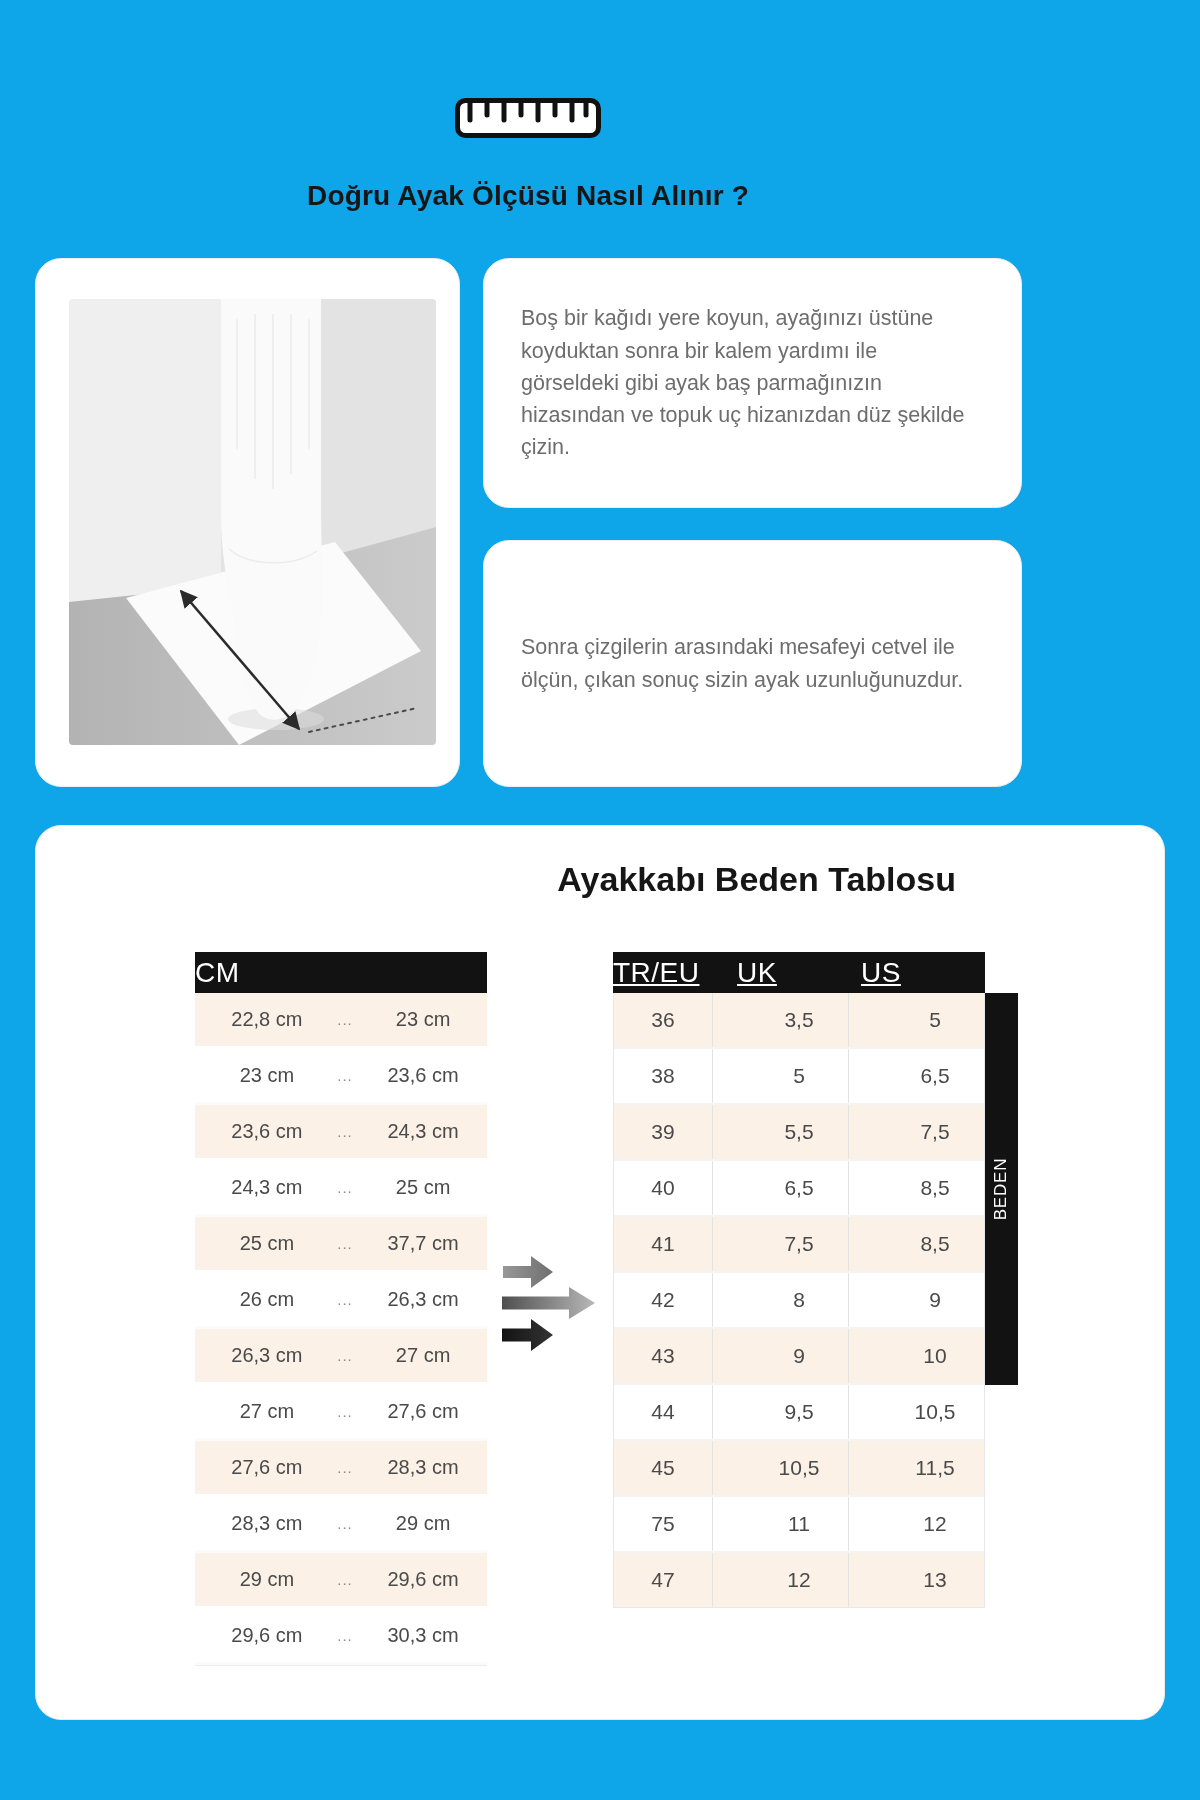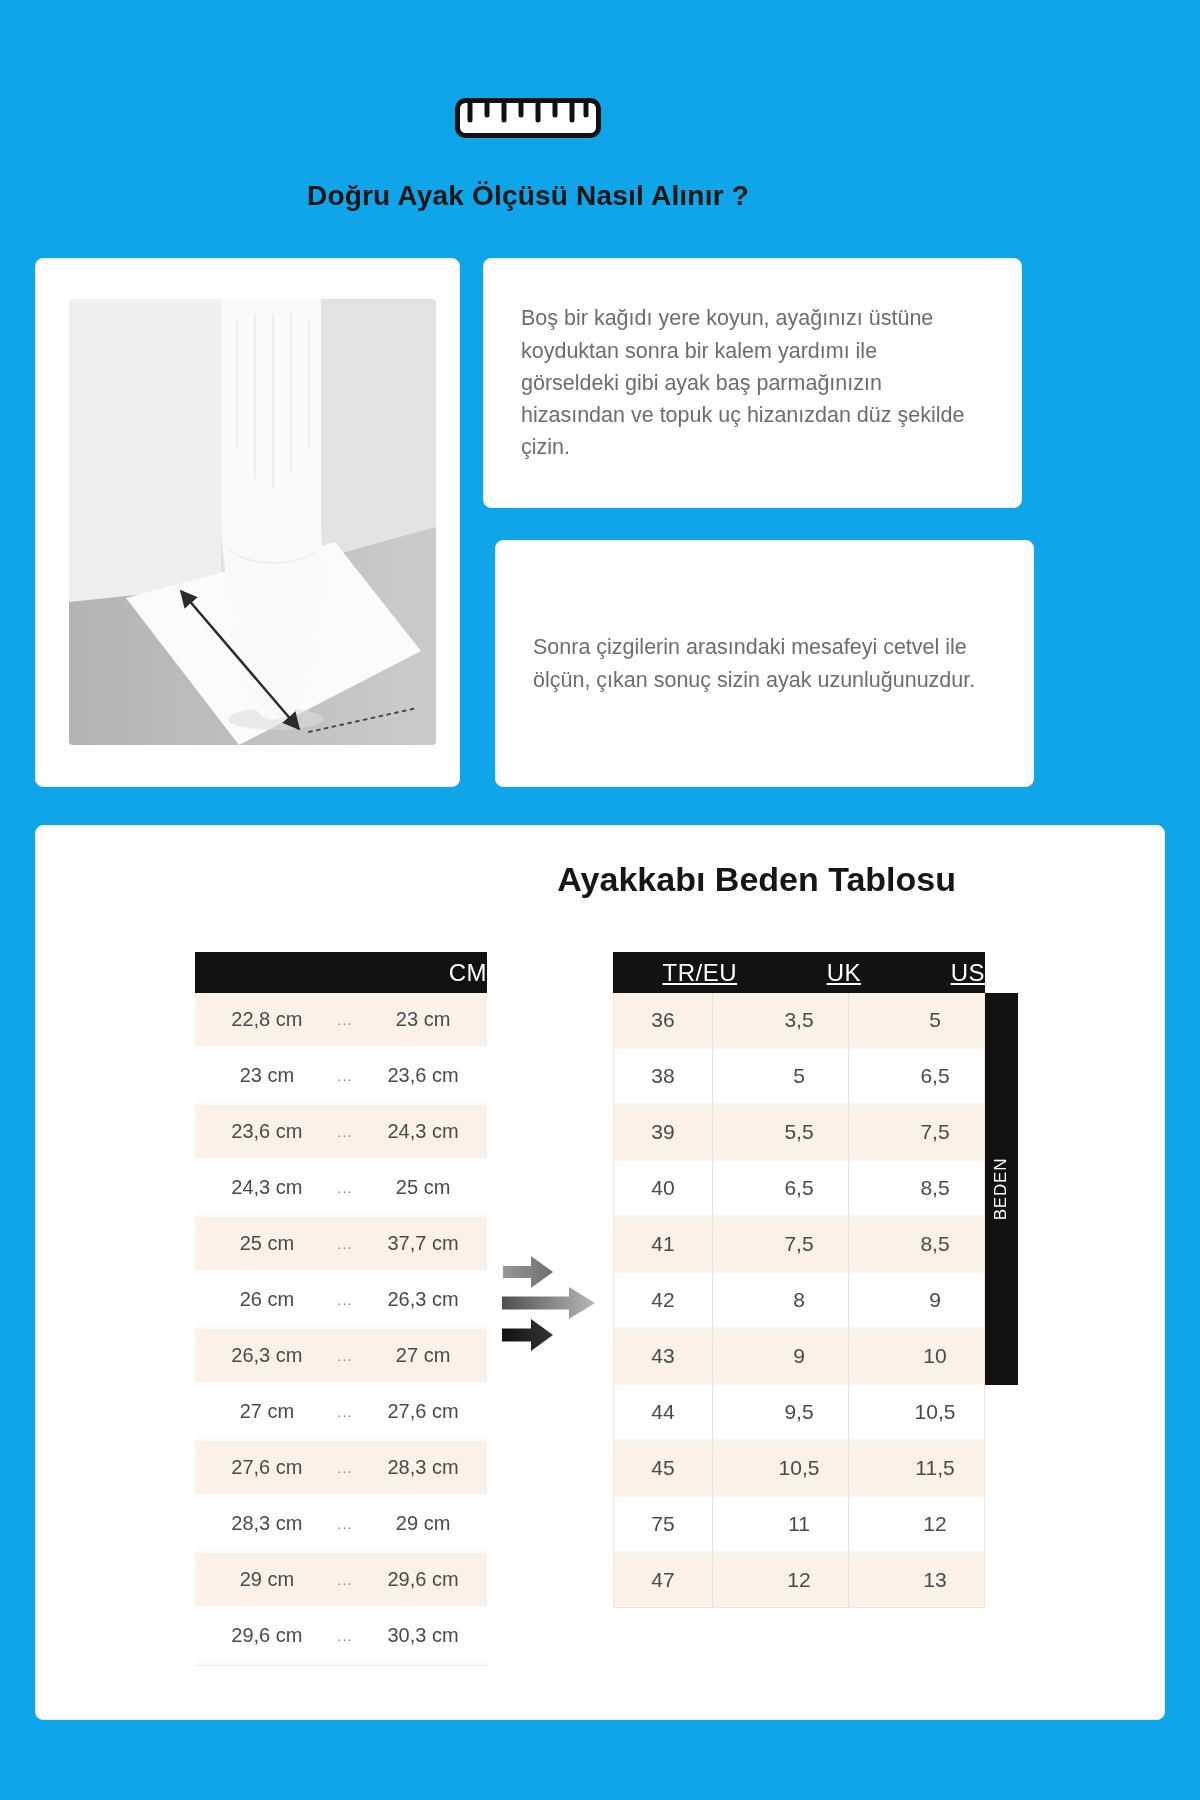--- a/index.html
+++ b/index.html
@@ -8,39 +8,39 @@
     font-family:"Liberation Sans","DejaVu Sans",sans-serif;overflow:hidden;
   }
   
   .ruler{position:absolute;left:455px;top:98px;width:146px;height:40px;}
   .main-title{
     position:absolute;left:0;top:180px;width:1056px;margin:0;
     text-align:center;font-size:28px;font-weight:700;color:#161616;letter-spacing:.2px;
   }
   
   .card{
-    position:absolute;background:#fff;border:1px solid #ececec;border-radius:8px;box-sizing:border-box;
+    position:absolute;background:#fff;border:1px solid #ececec;border-radius:26px;box-sizing:border-box;
   }
   .photo-card{left:35px;top:258px;width:425px;height:529px;}
   .photo{position:absolute;left:33px;top:40px;width:367px;height:446px;border-radius:4px;overflow:hidden;}
   .text-card{display:flex;align-items:center;}
   .card1{left:483px;top:258px;width:539px;height:250px;}
-  .card2{left:495px;top:540px;width:539px;height:247px;}
+  .card2{left:483px;top:540px;width:539px;height:247px;}
   .text-card p{
     margin:0 0 0 37px;width:455px;font-size:21.5px;line-height:1.5;color:var(--body-text,#6d6d6d);
   }
   
   .chart-card{left:35px;top:825px;width:1130px;height:895px;}
   .chart-title{
     position:absolute;left:0;top:860px;width:956px;margin:0;text-align:right;
     font-size:34px;font-weight:700;color:#161616;
   }
   .t-header{
     background:var(--table-header-bg,#121212);color:#fff;height:41px;line-height:41px;
-    font-size:24px;text-align:right;letter-spacing:.5px;
+    font-size:28px;text-align:left;letter-spacing:.5px;
   }
   
   .cm-table{position:absolute;left:195px;top:952px;width:292px;}
   .cm-row{
     display:flex;height:53px;align-items:center;border-bottom:3px solid #ffffff;
     color:var(--table-text,#4a4a4a);font-size:20px;padding-left:8px;
   }
   .cm-row:nth-child(odd){background:var(--stripe-cream,#fbf1e7);}
   .cm-row:nth-child(even){background:#ffffff;border-bottom:3px solid #fbfbfb;}
   .cm-row .c{text-align:center;}

